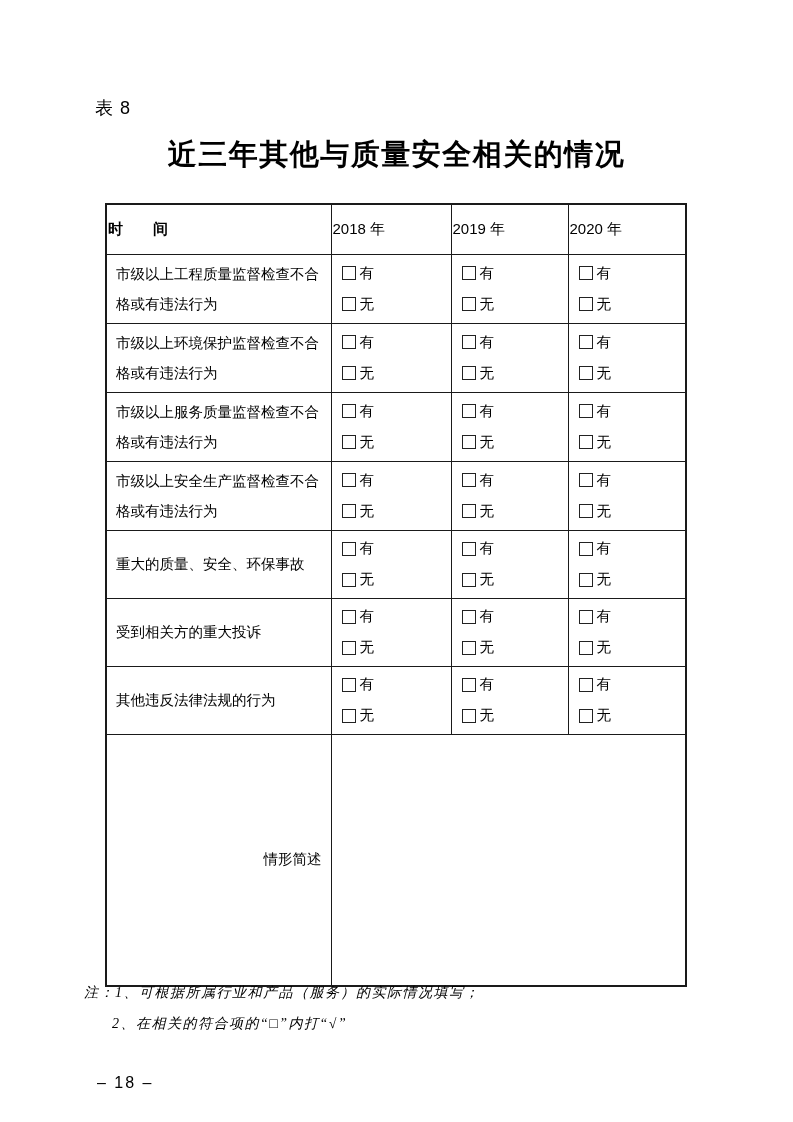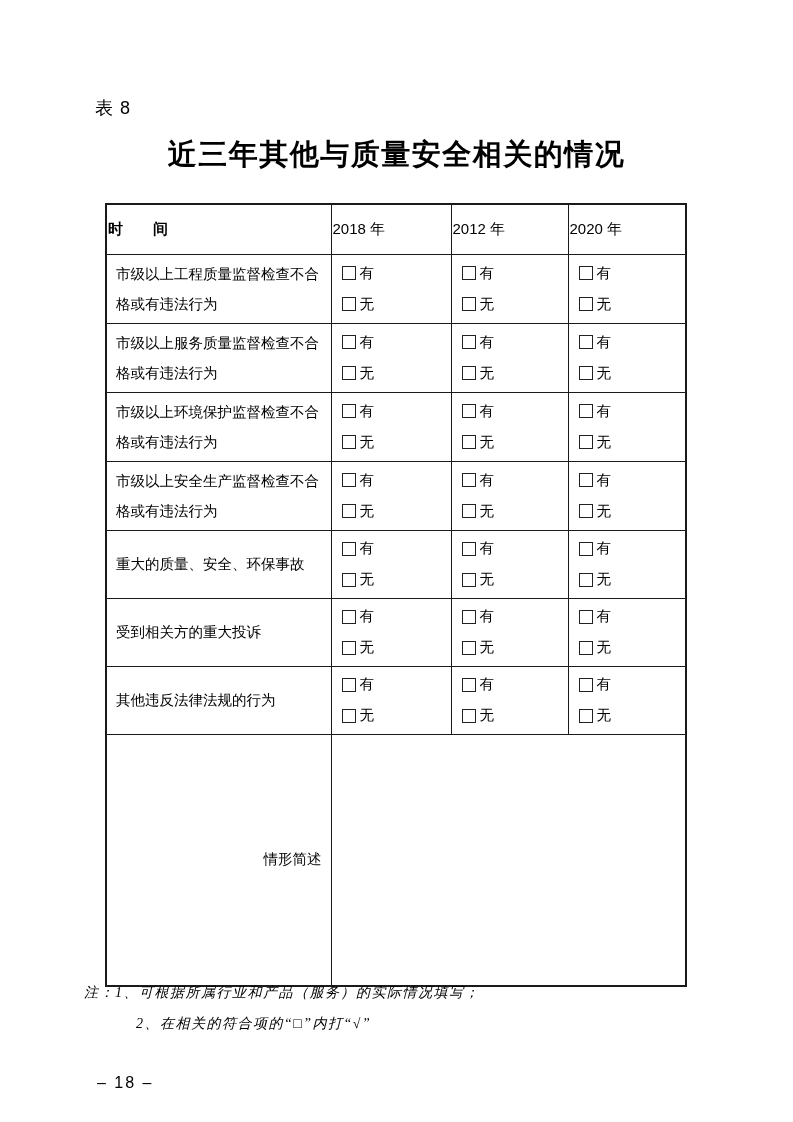--- a/index.html
+++ b/index.html
@@ -84,21 +84,21 @@
   td.summary-blank { background: #fff; }
   .note {
     position: absolute;
     font-family: "Liberation Serif", serif;
     font-style: italic;
     font-size: 14px;
     letter-spacing: 1.5px;
     white-space: nowrap;
   }
   .note-1 { left: 84px; top: 984px; }
-  .note-2 { left: 136px; top: 1015px; text-align: center; }
+  .note-2 { left: 112px; top: 1015px; text-align: center; }
   .page-number {
     position: absolute;
     left: 97px; top: 1074px;
     font-family: Liberation Sans, sans-serif;
     font-size: 16px;
     letter-spacing: 2px;
   }
 </style>
 </head>
 <body>
@@ -111,21 +111,21 @@
   <colgroup>
     <col style="width:225px">
     <col style="width:120px">
     <col style="width:117px">
     <col style="width:118px">
   </colgroup>
   <thead>
     <tr>
       <th class="time-header">时　　间</th>
       <th>2018 年</th>
-      <th>2012 年</th>
+      <th>2019 年</th>
       <th>2020 年</th>
     </tr>
   </thead>
   <tbody>
 
   <tr class="data-row">
         <td class="label-cell">市级以上工程质量监督检查不合格或有违法行为</td>
         <td class="check-cell">
           <div class="opt">
             <span class="cb"></span>
@@ -151,54 +151,54 @@
             <span class="cb"></span>
             <span>有</span>
           </div>
           <div class="opt">
             <span class="cb"></span>
             <span>无</span>
           </div>
         </td>
       </tr>
       <tr class="data-row">
+        <td class="label-cell">市级以上环境保护监督检查不合格或有违法行为</td>
+        <td class="check-cell">
+          <div class="opt">
+            <span class="cb"></span>
+            <span>有</span>
+          </div>
+          <div class="opt">
+            <span class="cb"></span>
+            <span>无</span>
+          </div>
+        </td>
+        <td class="check-cell">
+          <div class="opt">
+            <span class="cb"></span>
+            <span>有</span>
+          </div>
+          <div class="opt">
+            <span class="cb"></span>
+            <span>无</span>
+          </div>
+        </td>
+        <td class="check-cell">
+          <div class="opt">
+            <span class="cb"></span>
+            <span>有</span>
+          </div>
+          <div class="opt">
+            <span class="cb"></span>
+            <span>无</span>
+          </div>
+        </td>
+      </tr>
+      <tr class="data-row">
         <td class="label-cell">市级以上服务质量监督检查不合格或有违法行为</td>
-        <td class="check-cell">
-          <div class="opt">
-            <span class="cb"></span>
-            <span>有</span>
-          </div>
-          <div class="opt">
-            <span class="cb"></span>
-            <span>无</span>
-          </div>
-        </td>
-        <td class="check-cell">
-          <div class="opt">
-            <span class="cb"></span>
-            <span>有</span>
-          </div>
-          <div class="opt">
-            <span class="cb"></span>
-            <span>无</span>
-          </div>
-        </td>
-        <td class="check-cell">
-          <div class="opt">
-            <span class="cb"></span>
-            <span>有</span>
-          </div>
-          <div class="opt">
-            <span class="cb"></span>
-            <span>无</span>
-          </div>
-        </td>
-      </tr>
-      <tr class="data-row">
-        <td class="label-cell">市级以上环境保护监督检查不合格或有违法行为</td>
         <td class="check-cell">
           <div class="opt">
             <span class="cb"></span>
             <span>有</span>
           </div>
           <div class="opt">
             <span class="cb"></span>
             <span>无</span>
           </div>
         </td>

